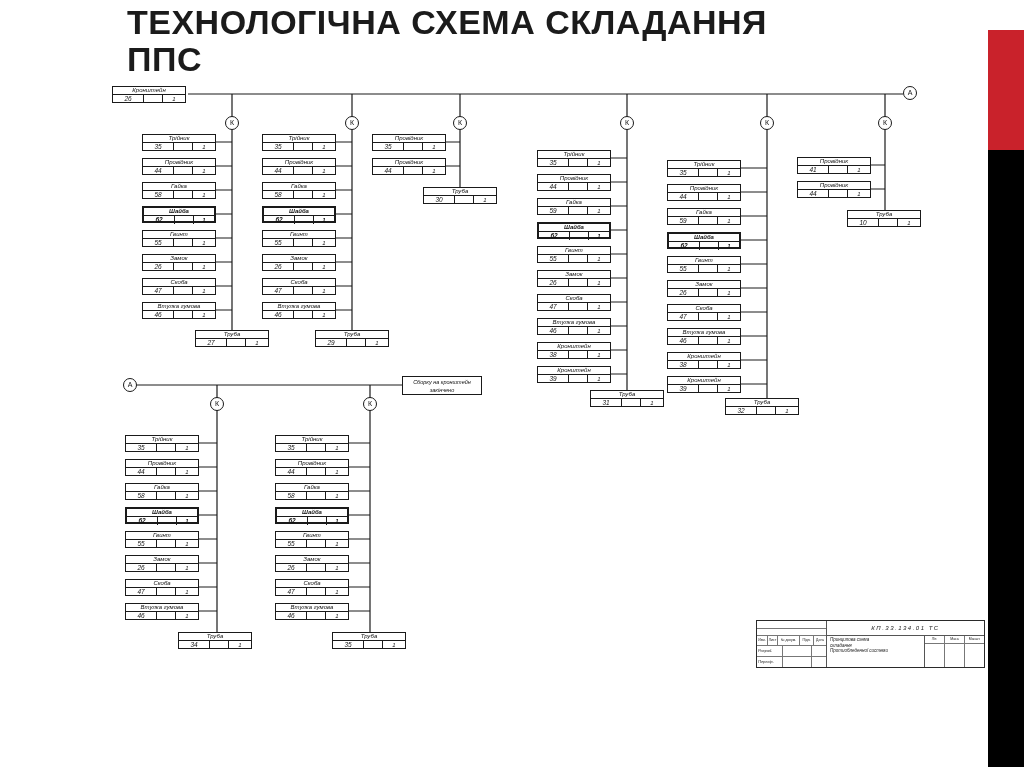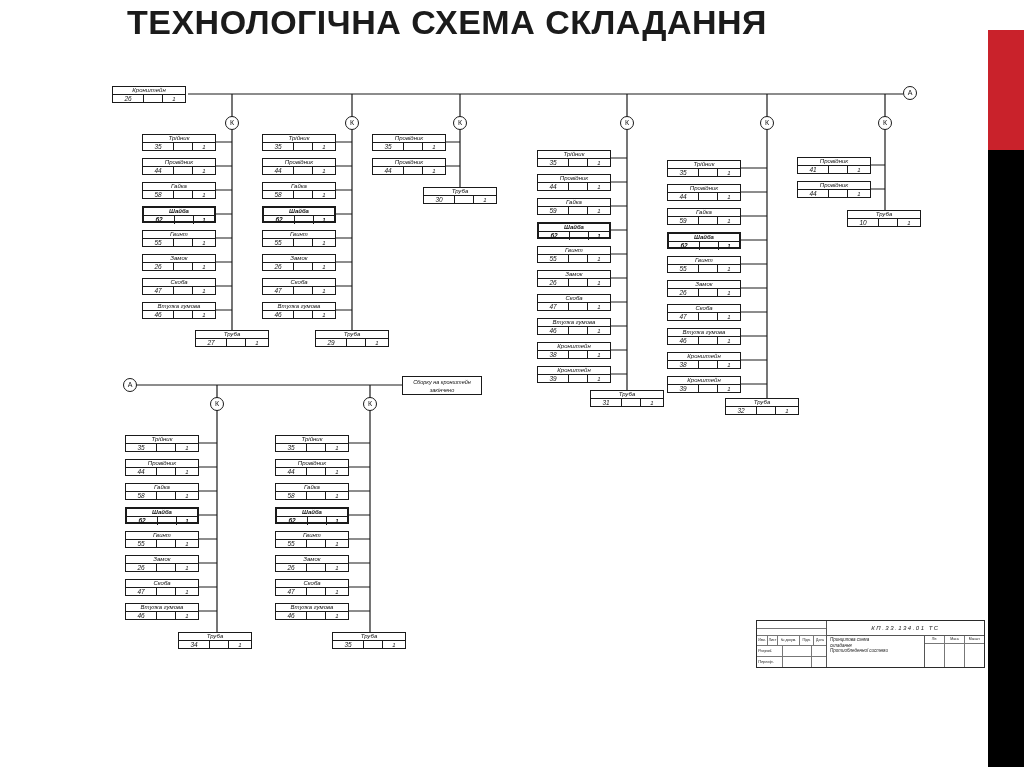--- a/index.html
+++ b/index.html
@@ -65,20 +65,21 @@
   .st-grid-cols i{flex:1;border-left:1px solid #777;}
   .st-grid-cols i:first-child{border-left:none;}
 </style>
 </head>
 <body>
 
 <div id="slide">
 
   <div id="slide-title">
     <div>ТЕХНОЛОГІЧНА СХЕМА СКЛАДАННЯ</div>
+    <div>ППС</div>
   </div>
 
   <div class="bar" id="bar-red" style="background: rgb(201, 34, 43);"></div>
   <div class="bar" id="bar-black" style="background: rgb(0, 0, 0);"></div>
 
   <svg id="wires" viewBox="0 0 1024 767" xmlns="http://www.w3.org/2000/svg">
       <line x1="188" y1="94" x2="903" y2="94" stroke="#1a1a1a" stroke-width="1.2"></line>
       <line x1="137" y1="385" x2="402" y2="385" stroke="#1a1a1a" stroke-width="1"></line>
       <line x1="232" y1="94" x2="232" y2="330" stroke="#1a1a1a" stroke-width="1.2"></line>
       <line x1="216" y1="142" x2="232" y2="142" stroke="#1a1a1a" stroke-width="1"></line>

